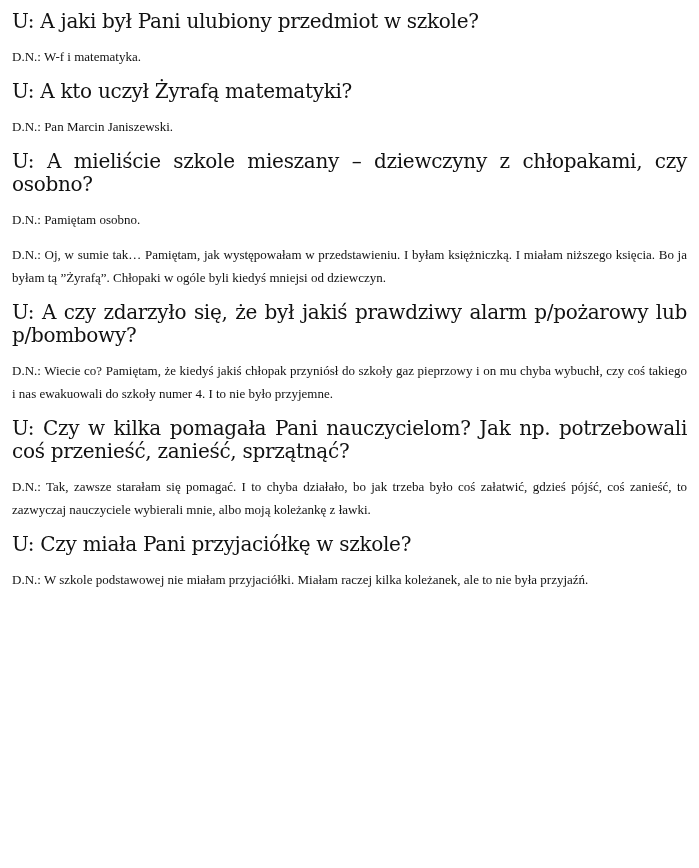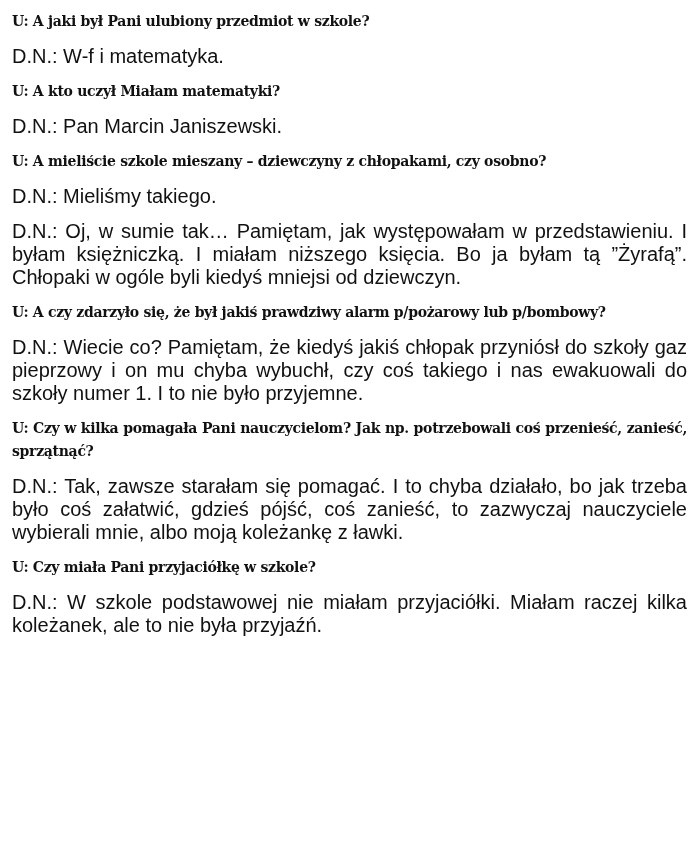--- a/index.html
+++ b/index.html
@@ -16,58 +16,58 @@
     .page {
       padding: 10px 12px 0 12px;
       box-sizing: border-box;
       width: 699px;
     }
     .qa {
       margin: 0;
     }
     .q {
       font-family: "DejaVu Serif", serif;
-      font-weight: bold;
-      font-size: 14px;
+      font-weight: normal;
+      font-size: 20px;
       line-height: 23px;
       letter-spacing: -0.3px;
       text-align: justify;
       margin: 0 0 12px 0;
       word-spacing: 0px;
     }
     .a {
-      font-family: Liberation Sans, sans-serif;
-      font-size: 20px;
+      font-family: Liberation Serif, serif;
+      font-size: 13px;
       line-height: 23px;
       text-align: justify;
       margin: 0 0 12px 0;
     }
   </style>
 </head>
 <body>
 
 <div class="page">
   <div class="qa">
     <p class="q">U: A jaki był Pani ulubiony przedmiot w szkole?</p>
     <p class="a">D.N.: W-f i matematyka.</p>
   </div>
   <div class="qa">
-    <p class="q">U: A kto uczył Miałam matematyki?</p>
+    <p class="q">U: A kto uczył Żyrafą matematyki?</p>
     <p class="a">D.N.: Pan Marcin Janiszewski.</p>
   </div>
   <div class="qa">
     <p class="q">U: A mieliście szkole mieszany – dziewczyny z chłopakami, czy osobno?</p>
-    <p class="a">D.N.: Mieliśmy takiego.</p>
+    <p class="a">D.N.: Pamiętam osobno.</p>
   </div>
   <div class="qa">
     <p class="a">D.N.: Oj, w sumie tak… Pamiętam, jak występowałam w przedstawieniu. I byłam księżniczką. I miałam niższego księcia. Bo ja byłam tą ”Żyrafą”. Chłopaki w ogóle byli kiedyś mniejsi od dziewczyn.</p>
   </div>
   <div class="qa">
     <p class="q">U: A czy zdarzyło się, że był jakiś prawdziwy alarm p/pożarowy lub p/bombowy?</p>
-    <p class="a">D.N.: Wiecie co? Pamiętam, że kiedyś jakiś chłopak przyniósł do szkoły gaz pieprzowy i on mu chyba wybuchł, czy coś takiego i nas ewakuowali do szkoły numer 1. I to nie było przyjemne.</p>
+    <p class="a">D.N.: Wiecie co? Pamiętam, że kiedyś jakiś chłopak przyniósł do szkoły gaz pieprzowy i on mu chyba wybuchł, czy coś takiego i nas ewakuowali do szkoły numer 4. I to nie było przyjemne.</p>
   </div>
   <div class="qa">
     <p class="q">U: Czy w kilka pomagała Pani nauczycielom? Jak np. potrzebowali coś przenieść, zanieść, sprzątnąć?</p>
     <p class="a">D.N.: Tak, zawsze starałam się pomagać. I to chyba działało, bo jak trzeba było coś załatwić, gdzieś pójść, coś zanieść, to zazwyczaj nauczyciele wybierali mnie, albo moją koleżankę z ławki.</p>
   </div>
   <div class="qa">
     <p class="q">U: Czy miała Pani przyjaciółkę w szkole?</p>
     <p class="a">D.N.: W szkole podstawowej nie miałam przyjaciółki. Miałam raczej kilka koleżanek, ale to nie była przyjaźń.</p>
   </div>
 </div>

